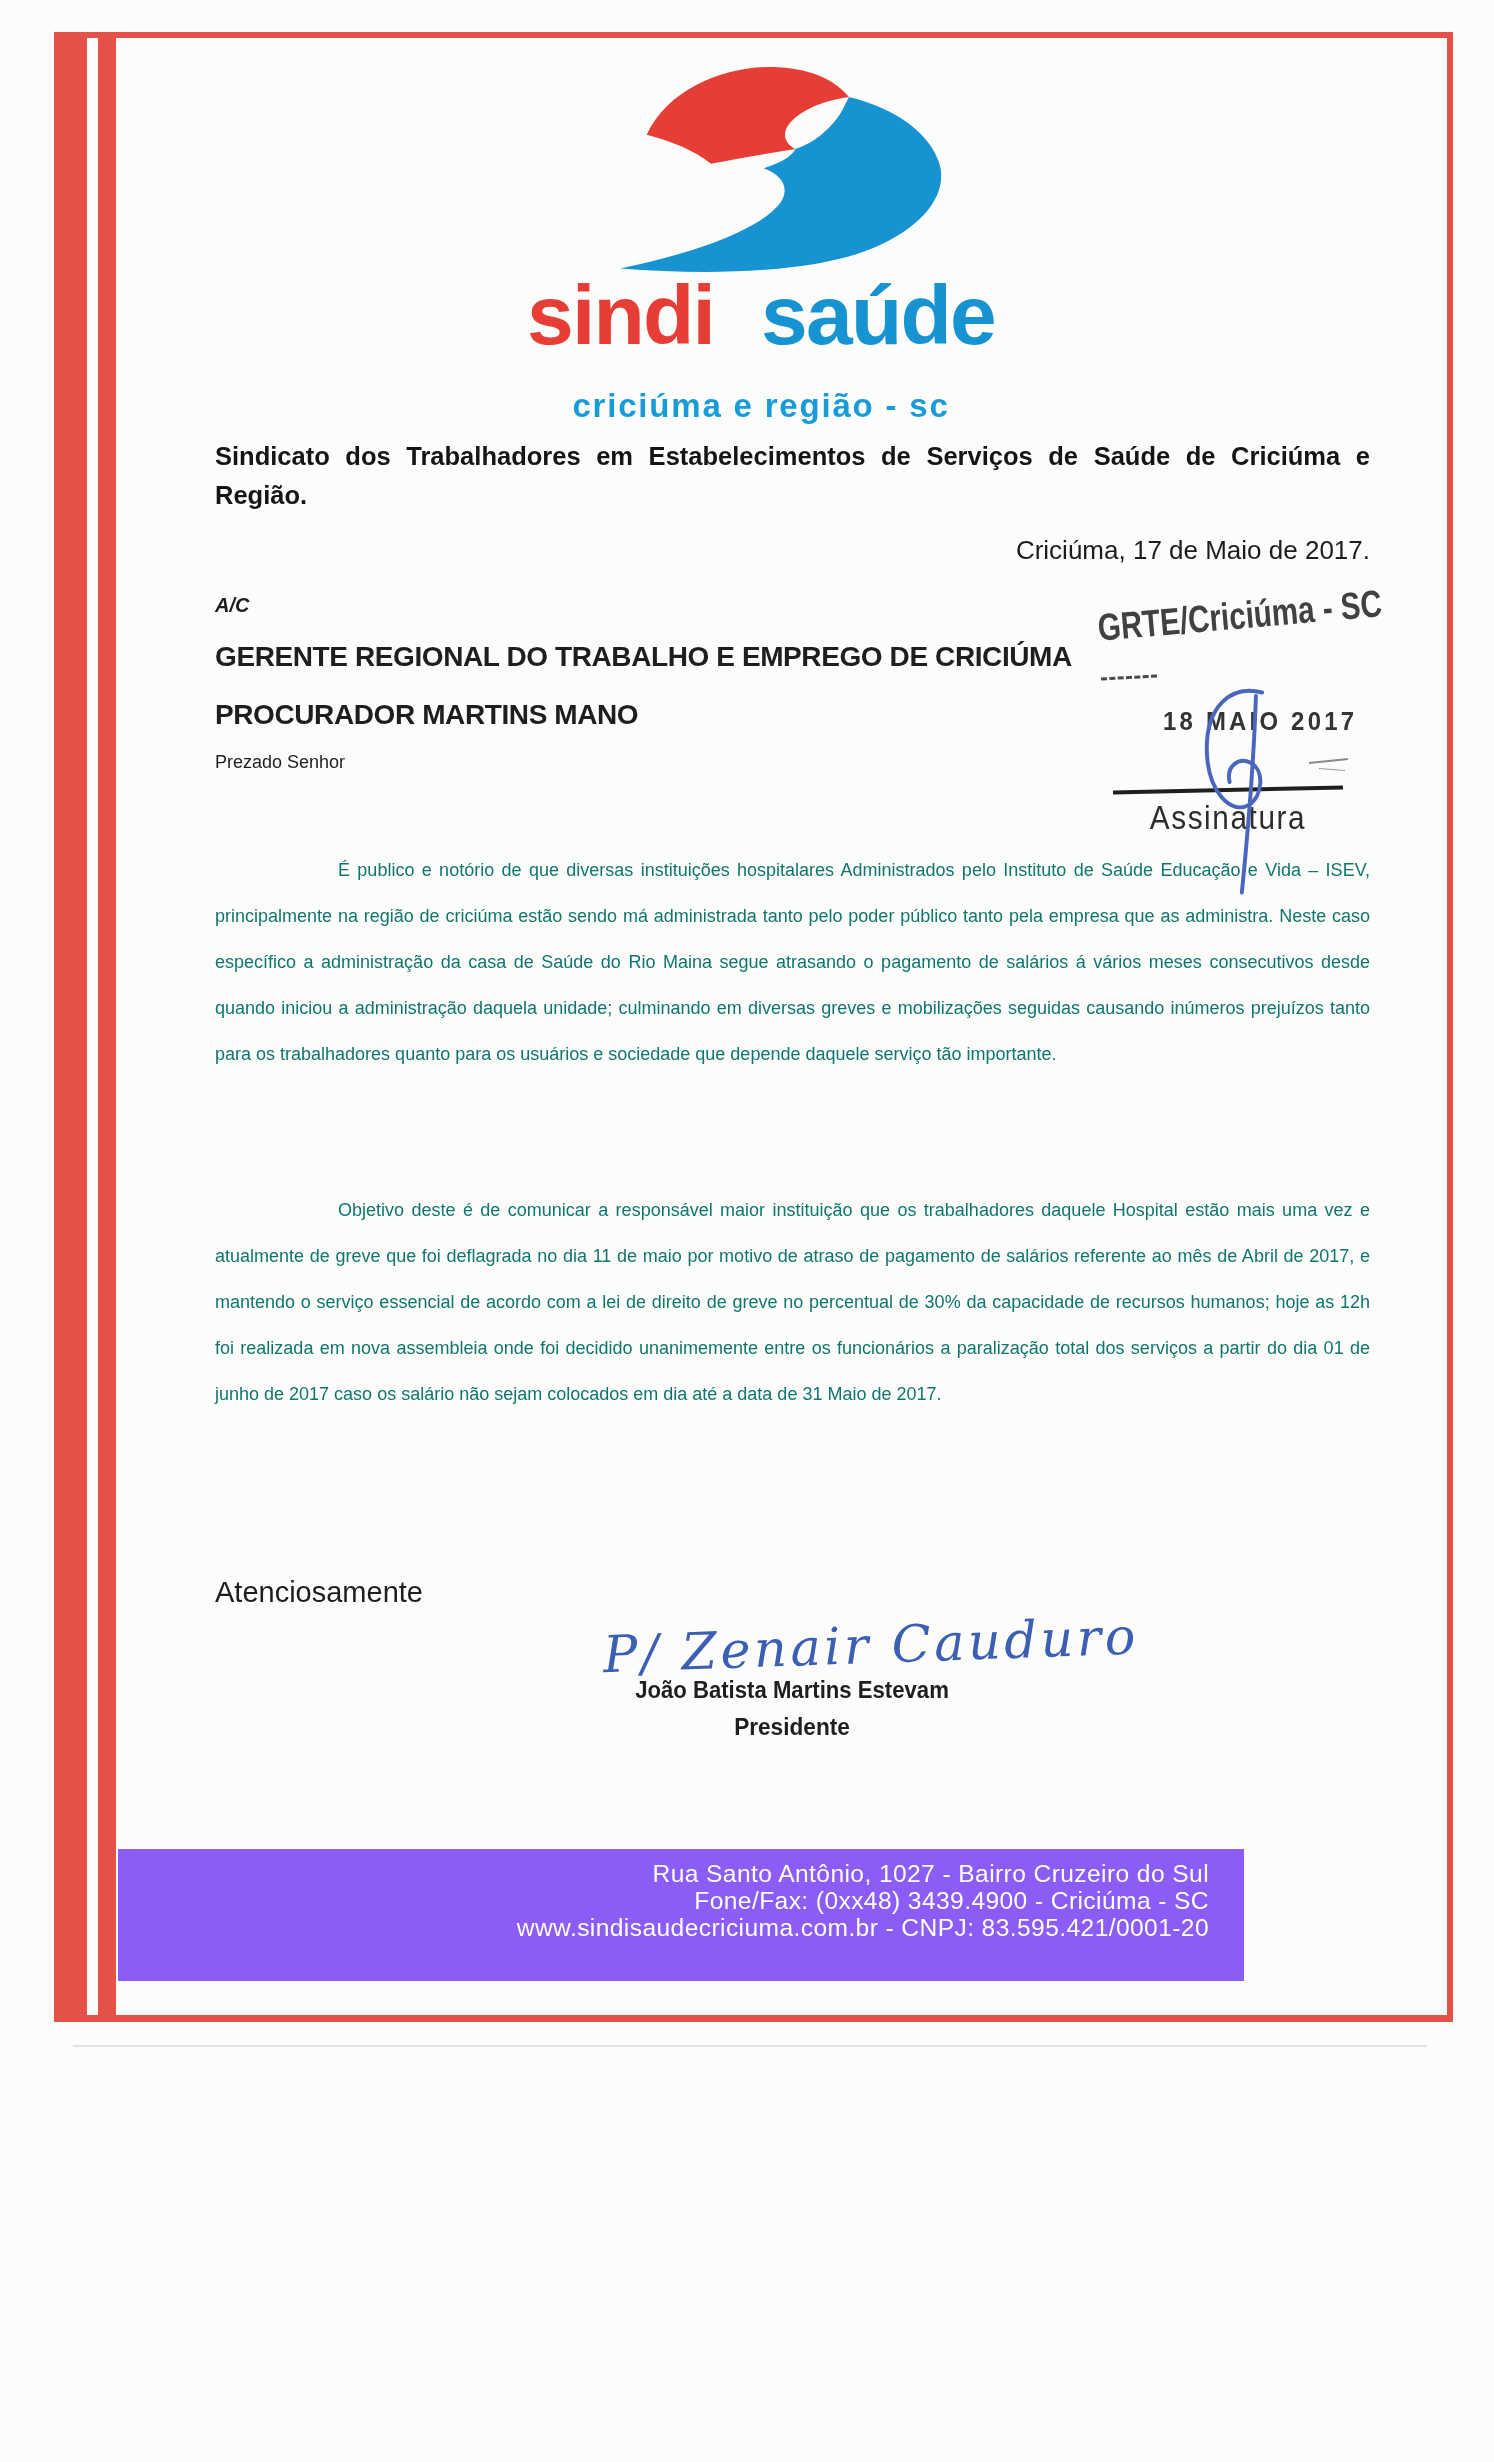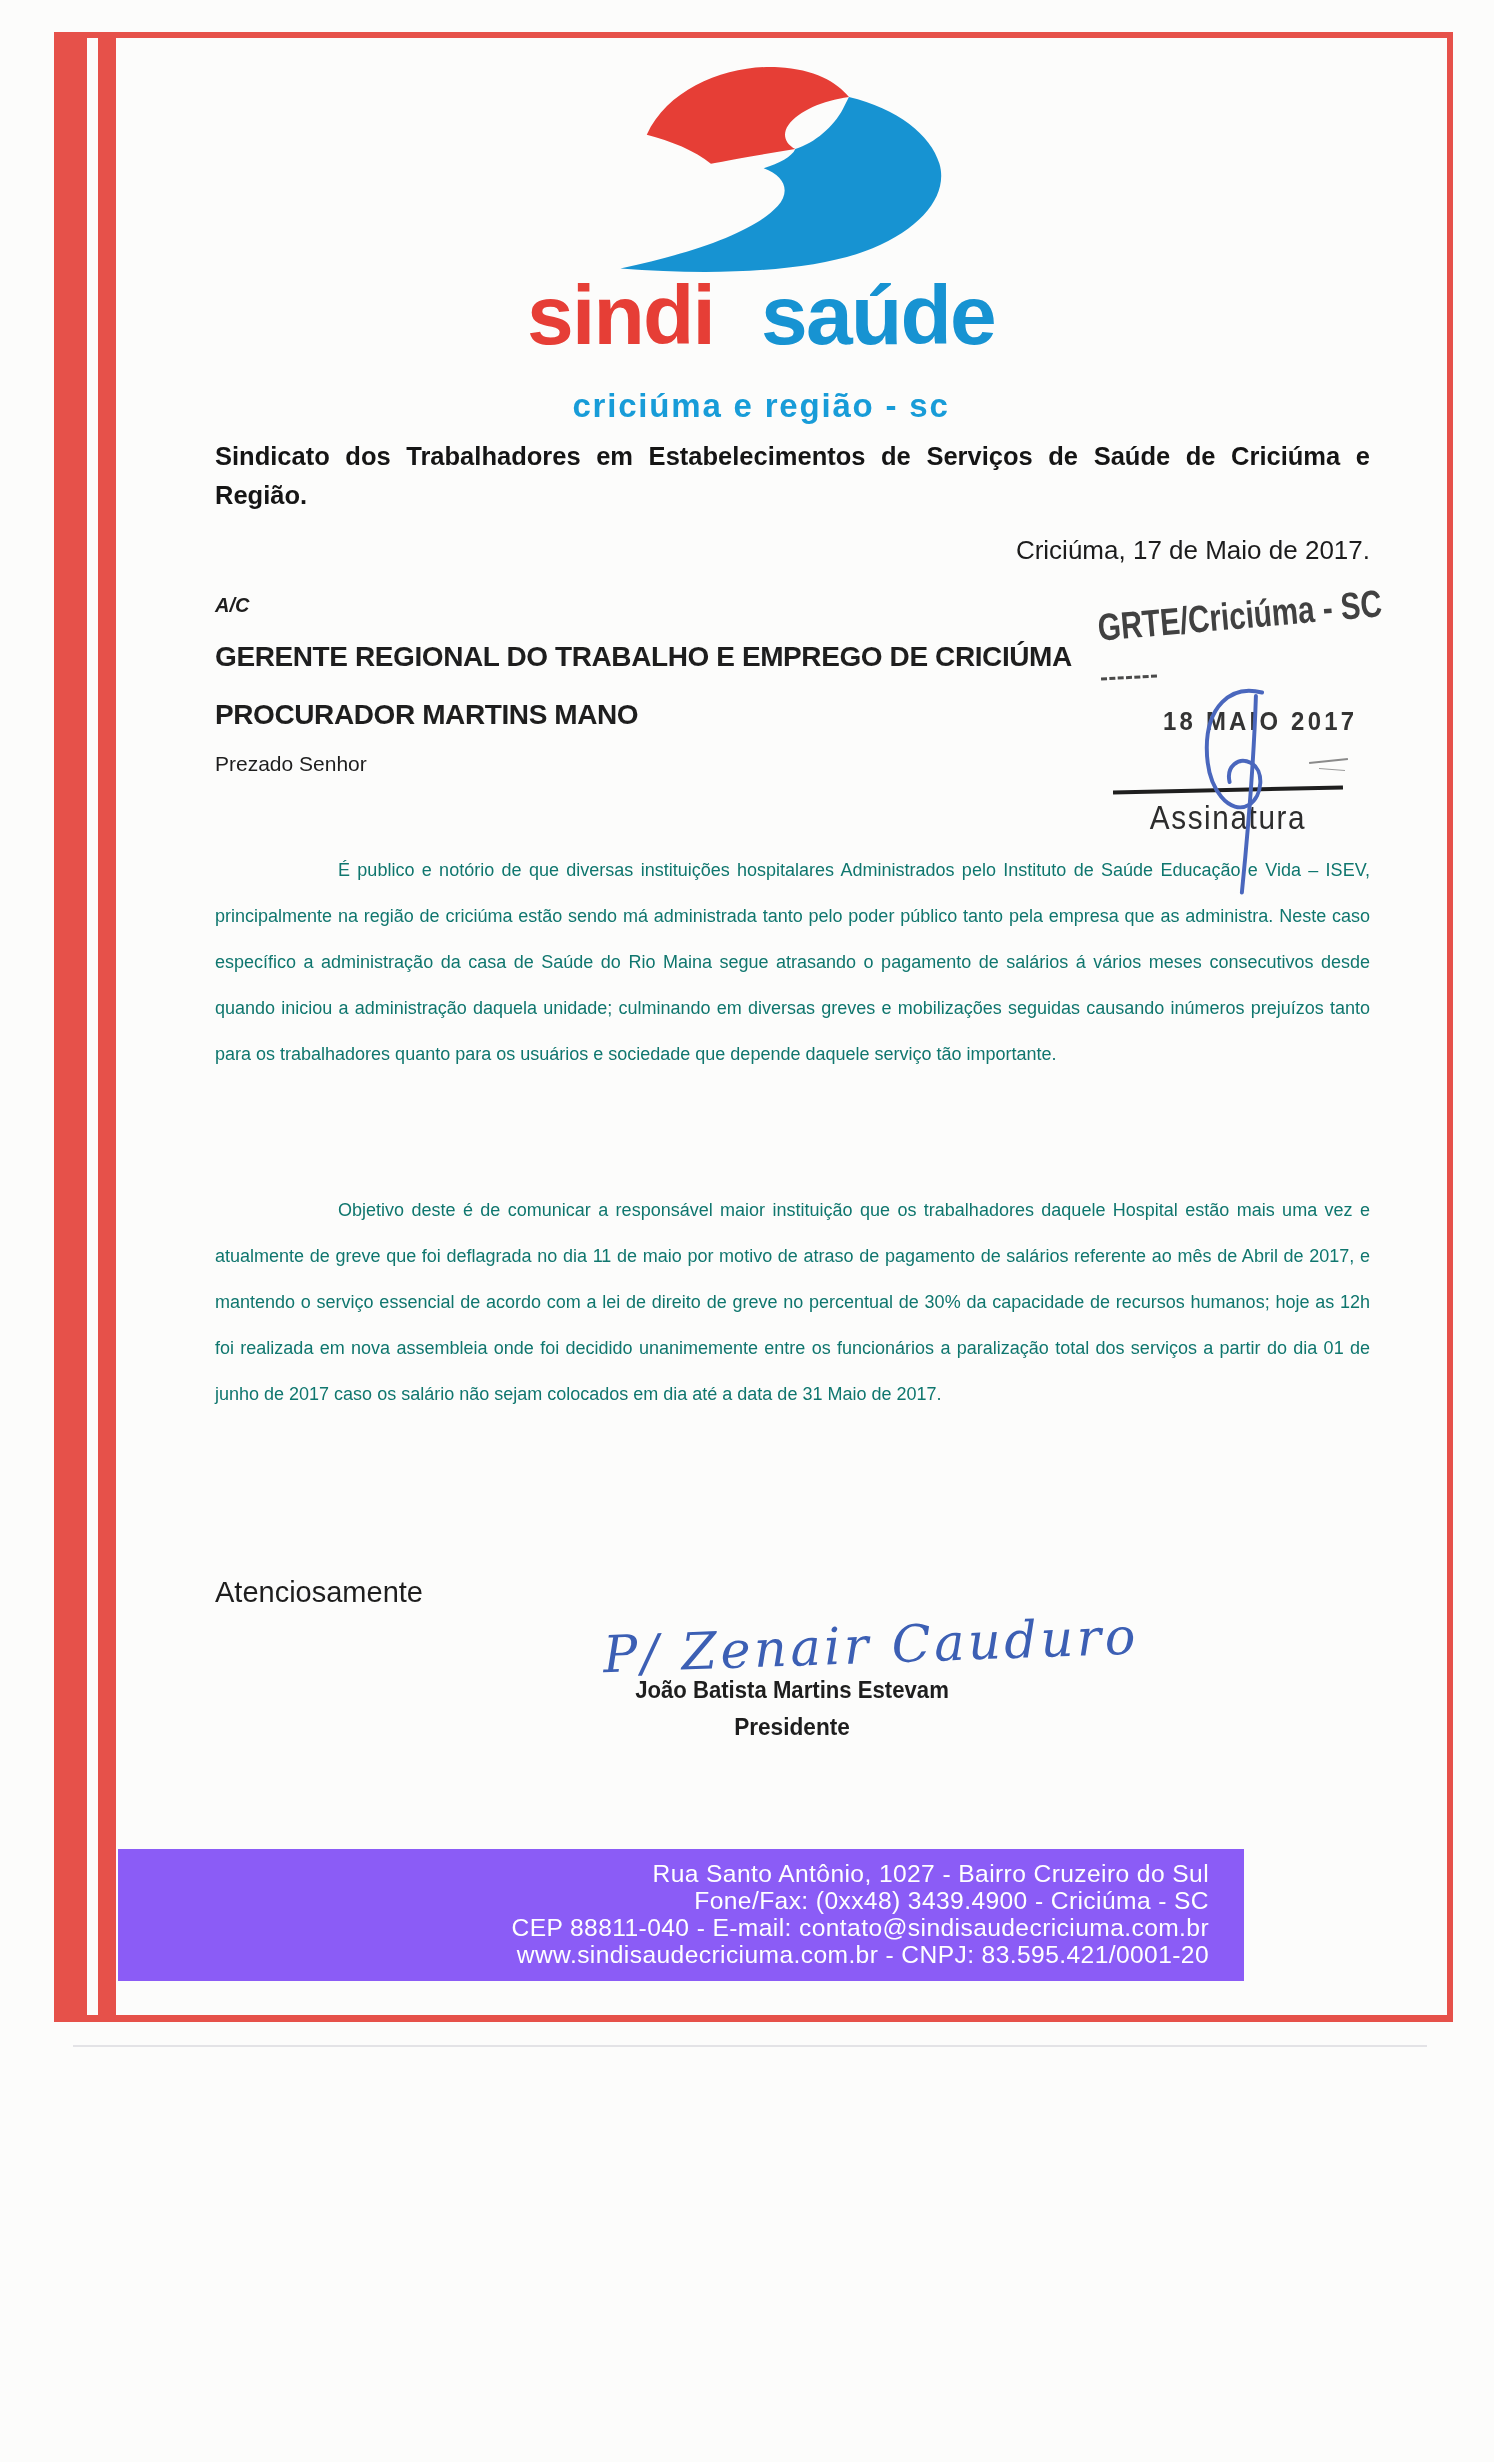--- a/index.html
+++ b/index.html
@@ -30,21 +30,21 @@
     font-size:33px;font-weight:bold;letter-spacing:1.8px;color:#189cd8;line-height:1;margin-top:32px;}
 
   
   .org-name{left:215px;top:437px;width:1155px;
     font-size:25.5px;font-weight:bold;line-height:39px;text-align:justify;color:#151515;}
   .date-line{left:215px;top:535px;width:1155px;text-align:right;font-size:26px;color:#1c1c1c;}
 
   .attention{left:215px;top:594px;font-size:20px;font-weight:bold;font-style:italic;}
   .addr1{left:215px;top:641px;font-size:28px;font-weight:bold;letter-spacing:-0.4px;}
   .addr2{left:215px;top:699px;font-size:28px;font-weight:bold;letter-spacing:-0.4px;}
-  .salutation{left:215px;top:752px;font-size:21px;text-align:center;}
+  .salutation{left:215px;top:752px;font-size:18px;text-align:center;}
 
   
   .stamp-office{left:1096px;top:607px;font-size:38px;font-weight:bold;color:#414141;
     transform:rotate(-5deg) scaleX(0.78);transform-origin:left top;white-space:nowrap;
     letter-spacing:0px;}
   .stamp-dashes{left:1101px;top:676px;width:56px;height:0;
     border-top:3.5px dashed #4a4a4a;transform:rotate(-3deg);}
   .stamp-date{left:1163px;top:706px;font-size:26px;font-weight:bold;color:#343434;
     letter-spacing:3.5px;transform:scaleX(0.92);transform-origin:left top;white-space:nowrap;}
   .sig-line{left:1113px;top:788px;width:230px;height:4.4px;background:#1f1f1f;
@@ -127,16 +127,15 @@
 <div class="abs para p2">Objetivo deste é de comunicar a responsável maior instituição que os trabalhadores daquele Hospital estão mais uma vez e atualmente de greve que foi deflagrada no dia 11 de maio por motivo de atraso de pagamento de salários referente ao mês de Abril de 2017, e mantendo o serviço essencial de acordo com a lei de direito de greve no percentual de 30% da capacidade de recursos humanos; hoje as 12h foi realizada em nova assembleia onde foi decidido unanimemente entre os funcionários a paralização total dos serviços a partir do dia 01 de junho de 2017 caso os salário não sejam colocados em dia até a data de 31 Maio de 2017.</div>
 <div class="abs closing">Atenciosamente</div>
 
 <div class="abs handwriting">P/ Zenair Cauduro</div>
 <div class="abs sig-name">João Batista Martins Estevam</div>
 <div class="abs sig-title">Presidente</div>
 
 <div class="abs footer-bar">
   <div class="fline">Rua Santo Antônio, 1027 - Bairro Cruzeiro do Sul</div>
   <div class="fline">Fone/Fax: (0xx48) 3439.4900 - Criciúma - SC</div>
-  <div class="fline">CEP 88811-040 - E-mail: contato@sindisaudecriciuma.com.br</div>
   <div class="fline">www.sindisaudecriciuma.com.br - CNPJ: 83.595.421/0001-20</div>
 </div>
 
 
 </body></html>

